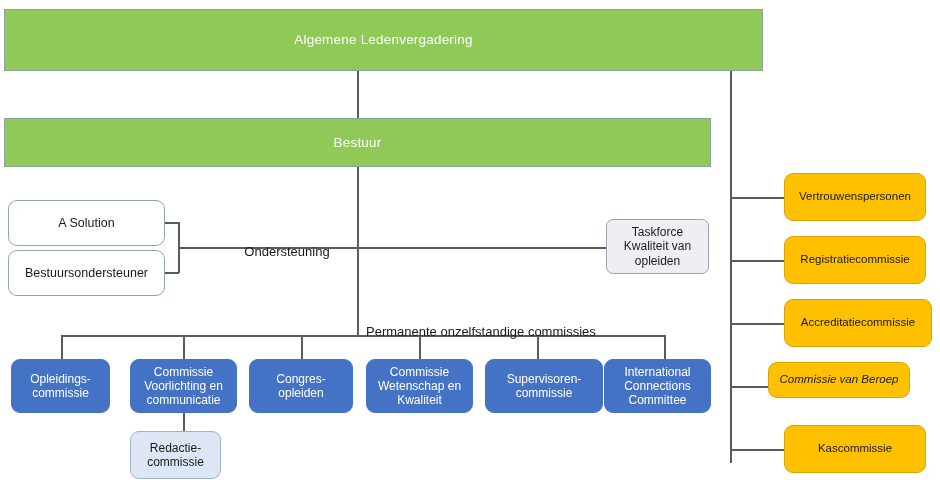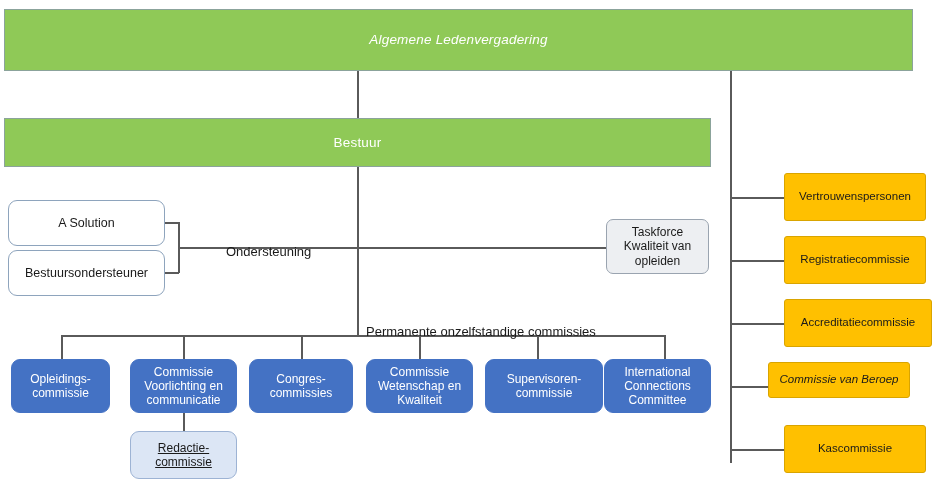--- a/index.html
+++ b/index.html
@@ -79,21 +79,21 @@
     border: 1px solid #8ea4bd;
     border-radius: 9px;
     color: #1a1a1a;
     font-size: 12.5px;
   }
 
   
   .node.orange {
     background: #FFC000;
     border: 1px solid #D9A400;
-    border-radius: 3px;
+    border-radius: 9px;
     color: #1a1a1a;
     font-size: 11.5px;
   }
 
   
   .free-label {
     position: absolute;
     color: #1a1a1a;
     font-size: 13px;
     line-height: 1.25;
@@ -143,29 +143,29 @@
   <div class="conn v" style="left:664px; top:335px; height:24px;"></div>
 
   <div class="conn v" style="left:183px; top:413px; height:18px;"></div>
 
   <div class="conn h" style="left:730px; top:197px; width:54px;"></div>
   <div class="conn h" style="left:730px; top:260px; width:54px;"></div>
   <div class="conn h" style="left:730px; top:323px; width:54px;"></div>
   <div class="conn h" style="left:730px; top:386px; width:54px;"></div>
   <div class="conn h" style="left:730px; top:449px; width:54px;"></div>
 
-  <div class="node green" style="left:4px; top:9px; width:909px; height:62px;font-style:italic;">
+  <div class="node green" style="left:4px; top:9px; width:759px; height:62px;">
     <span class="node-label">Algemene Ledenvergadering</span>
   </div>
 
   <div class="node green" style="left:4px; top:118px; width:707px; height:49px;align-items:center;">
     <span class="node-label">Bestuur</span>
   </div>
 
-  <div class="free-label" style="left:226px; top:228px; width:170px; text-align:left;">
+  <div class="free-label" style="left:202px; top:228px; width:170px; text-align:center;">
     <span>Ondersteuning</span>
   </div>
 
   <div class="node white" style="left:8px; top:200px; width:157px; height:46px;align-items:center;">
     <span class="node-label">A Solution</span>
   </div>
 
   <div class="node white" style="left:8px; top:250px; width:157px; height:46px;">
     <span class="node-label">Bestuursondersteuner</span>
   </div>
@@ -186,41 +186,41 @@
   </div>
 
   <div class="node blue" style="left:130px; top:359px; width:107px; height:54px;">
     <span class="node-label">Commissie
 Voorlichting en
 communicatie</span>
   </div>
 
   <div class="node blue" style="left:249px; top:359px; width:104px; height:54px;">
     <span class="node-label">Congres-
-commissies</span>
+opleiden</span>
   </div>
 
   <div class="node blue" style="left:366px; top:359px; width:107px; height:54px;">
     <span class="node-label">Commissie
 Wetenschap en
 Kwaliteit</span>
   </div>
 
   <div class="node blue" style="left:485px; top:359px; width:118px; height:54px;">
     <span class="node-label">Supervisoren-
 commissie</span>
   </div>
 
   <div class="node blue" style="left:604px; top:359px; width:107px; height:54px;">
     <span class="node-label">International
 Connections
 Committee</span>
   </div>
 
-  <div class="node lightblue" style="left:130px; top:431px; width:107px; height:48px;text-decoration:underline;">
+  <div class="node lightblue" style="left:130px; top:431px; width:91px; height:48px;">
     <span class="node-label">Redactie-
 commissie</span>
   </div>
 
 
   <div class="node orange" style="left:784px; top:173px; width:142px; height:48px;">
     <span class="node-label">Vertrouwenspersonen</span>
   </div>
 
   <div class="node orange" style="left:784px; top:236px; width:142px; height:48px;">

